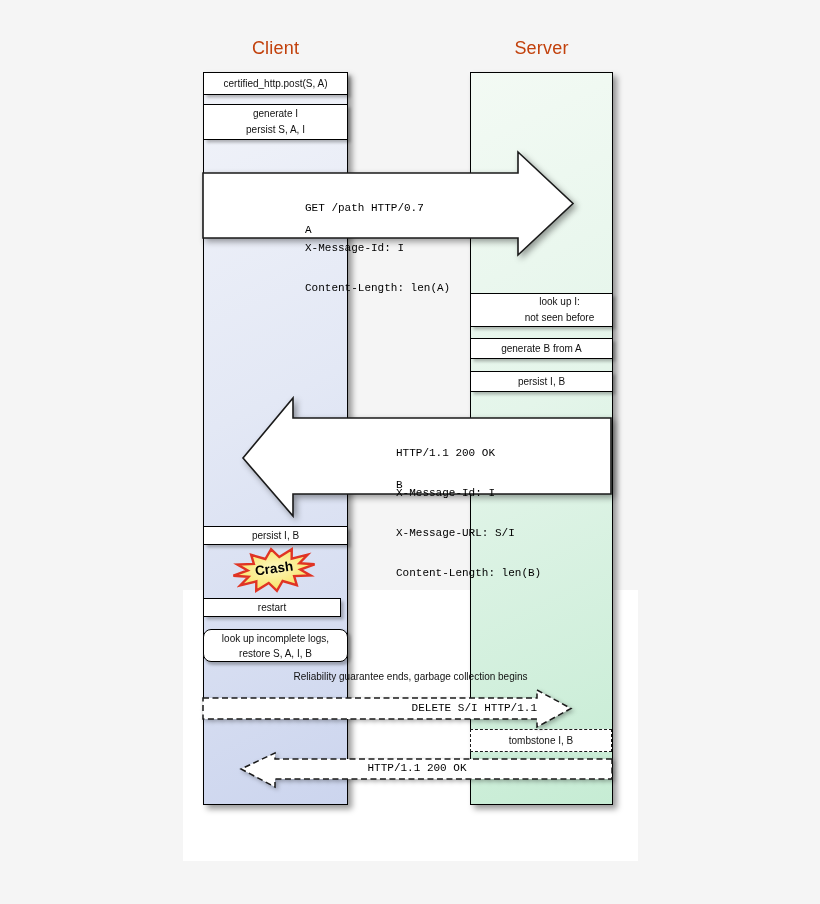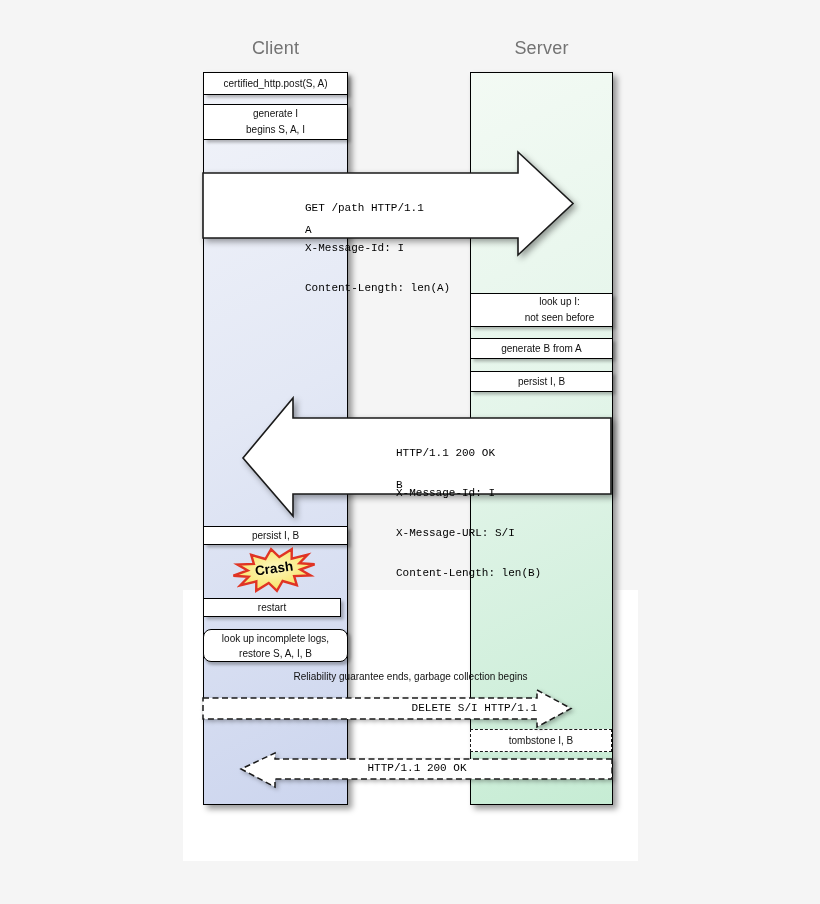--- a/index.html
+++ b/index.html
@@ -7,21 +7,21 @@
   .canvas {
     position:relative; width:820px; height:904px;
     background:#f5f5f5; overflow:hidden;
     font-family:"Liberation Sans", sans-serif; color:#111;
   }
   .white-patch {
     position:absolute; left:183px; top:590px; width:455px; height:271px;
     background:#ffffff;
   }
   .lane-title {
-    position:absolute; top:36px; height:24px; font-size:18px; color:#737373;
+    position:absolute; top:36px; height:24px; font-size:18px; color:#c2410c;
     text-align:center; line-height:24px; letter-spacing:0.2px;
   }
   .lifeline {
     position:absolute; top:72px; height:733px;
     border:1.6px solid #000;
     box-shadow:4px 4px 6px rgba(0,0,0,0.40);
   }
   .lifeline.client {
     left:203px; width:145px;
     background:linear-gradient(155deg,#f1f3f9 0%, #e3e8f5 45%, #ccd5ee 100%);
@@ -68,21 +68,21 @@
   <div class="lane-title" style="left:470px; width:143px;">Server</div>
 
   <div class="lifeline client"></div>
   <div class="lifeline server"></div>
 
   <div class="step" style="left:203px; top:72px; width:145px; height:23px;">
     <span>certified_http.post(S, A)</span>
   </div>
   <div class="step" style="left:203px; top:104px; width:145px; height:36px;">
     <span>generate I</span>
-    <span>begins S, A, I</span>
+    <span>persist S, A, I</span>
   </div>
   <div class="step" style="left:203px; top:526px; width:145px; height:19px;">
     <span>persist I, B</span>
   </div>
   <div class="step" style="left:203px; top:598px; width:138px; height:19px;">
     <span>restart</span>
   </div>
   <div class="step" style="left:203px; top:629px; width:145px; height:33px; line-height:15px;border-radius:8px;">
     <span>look up incomplete logs,</span>
     <span>restore S, A, I, B</span>
@@ -103,21 +103,21 @@
   </div>
 
   <svg class="arrows" viewBox="0 0 820 904">
     <polygon class="arrow-solid" points="203,173 518,173 518,152 573,203.5 518,255 518,238 203,238"></polygon>
     <polygon class="arrow-solid" points="611,418 293,418 293,398 243,458 293,516 293,494 611,494"></polygon>
     <polygon class="arrow-dashed" points="203,698 537,698 537,690 571,708.5 537,727 537,719 203,719"></polygon>
     <polygon class="arrow-dashed" points="612,759 275,759 275,753 241,769 275,787 275,779 612,779"></polygon>
   </svg>
 
   <div class="mono" style="left:305px; top:175px;">
-    <div>GET /path HTTP/1.1</div>
+    <div>GET /path HTTP/0.7</div>
     <div>X-Message-Id: I</div>
     <div>Content-Length: len(A)</div>
   </div>
   <div class="mono" style="left:305px; top:224px;">A</div>
 
   <div class="mono" style="left:396px; top:420px;">
     <div>HTTP/1.1 200 OK</div>
     <div>X-Message-Id: I</div>
     <div>X-Message-URL: S/I</div>
     <div>Content-Length: len(B)</div>

